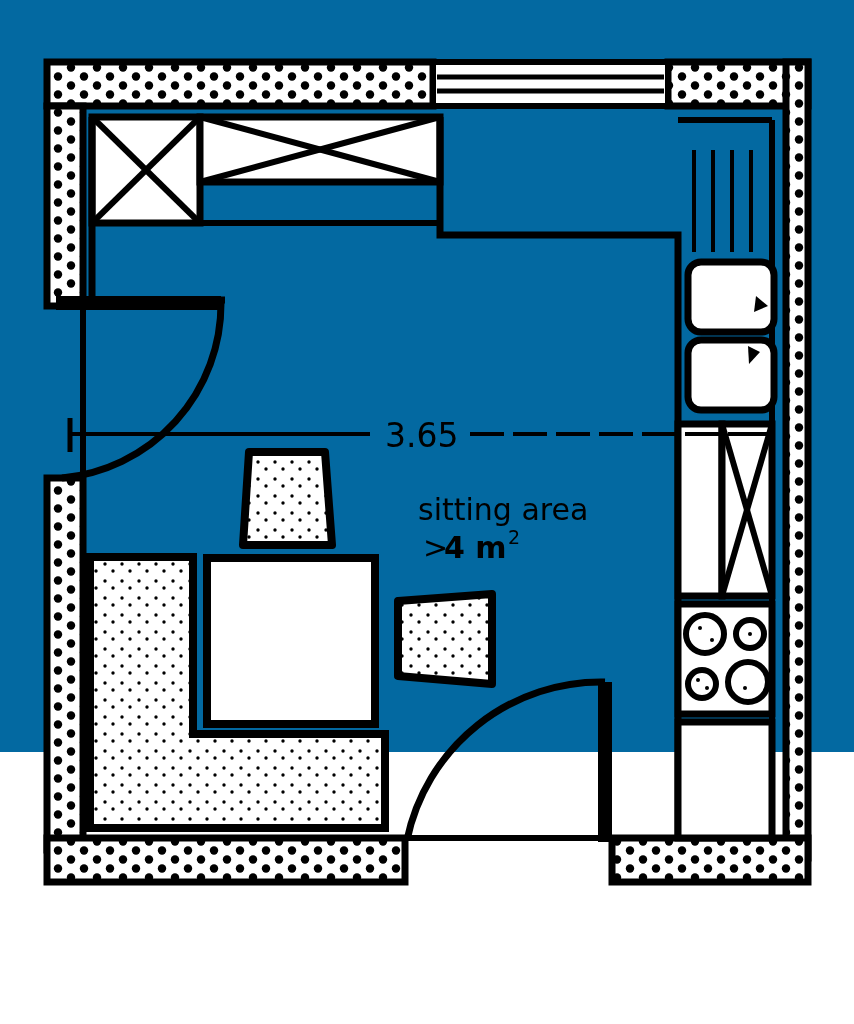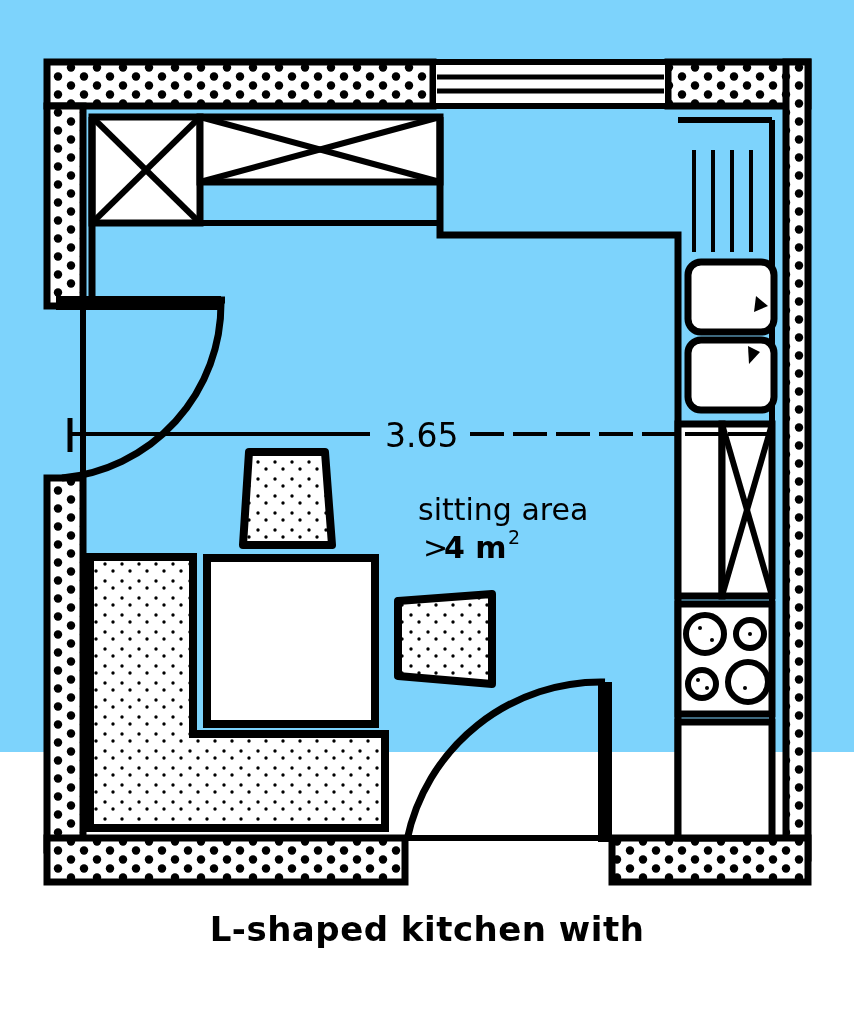--- a/index.html
+++ b/index.html
@@ -12,21 +12,21 @@
     width: 854px;
     height: 1024px;
     font-family: "Liberation Sans", sans-serif;
     color: #000000;
     overflow: hidden;
   }
   #plan-root {
     position: relative;
     width: 854px;
     height: 752px;
-    background: #7dd3fc;
+    background: #0369a1;
     text-decoration: underline;
   }
   #floorplan-svg {
     position: absolute;
     left: 0;
     top: 0;
     width: 854px;
     height: 1024px;
     display: block;
   }
@@ -230,16 +230,15 @@
 
     <g>
       <text class="svg-text-note" x="418" y="520">sitting area</text>
       <text class="svg-text-note" x="423" y="558">&gt;</text>
       <text class="svg-text-note-bold" x="444" y="558">4 m</text>
       <text class="svg-text-note-sup" x="508" y="544">2</text>
     </g>
   </svg>
 
   <div class="caption-block">
-    <span class="caption-line">L-shaped kitchen with</span>
   </div>
 
 </div>
 
 </body></html>

